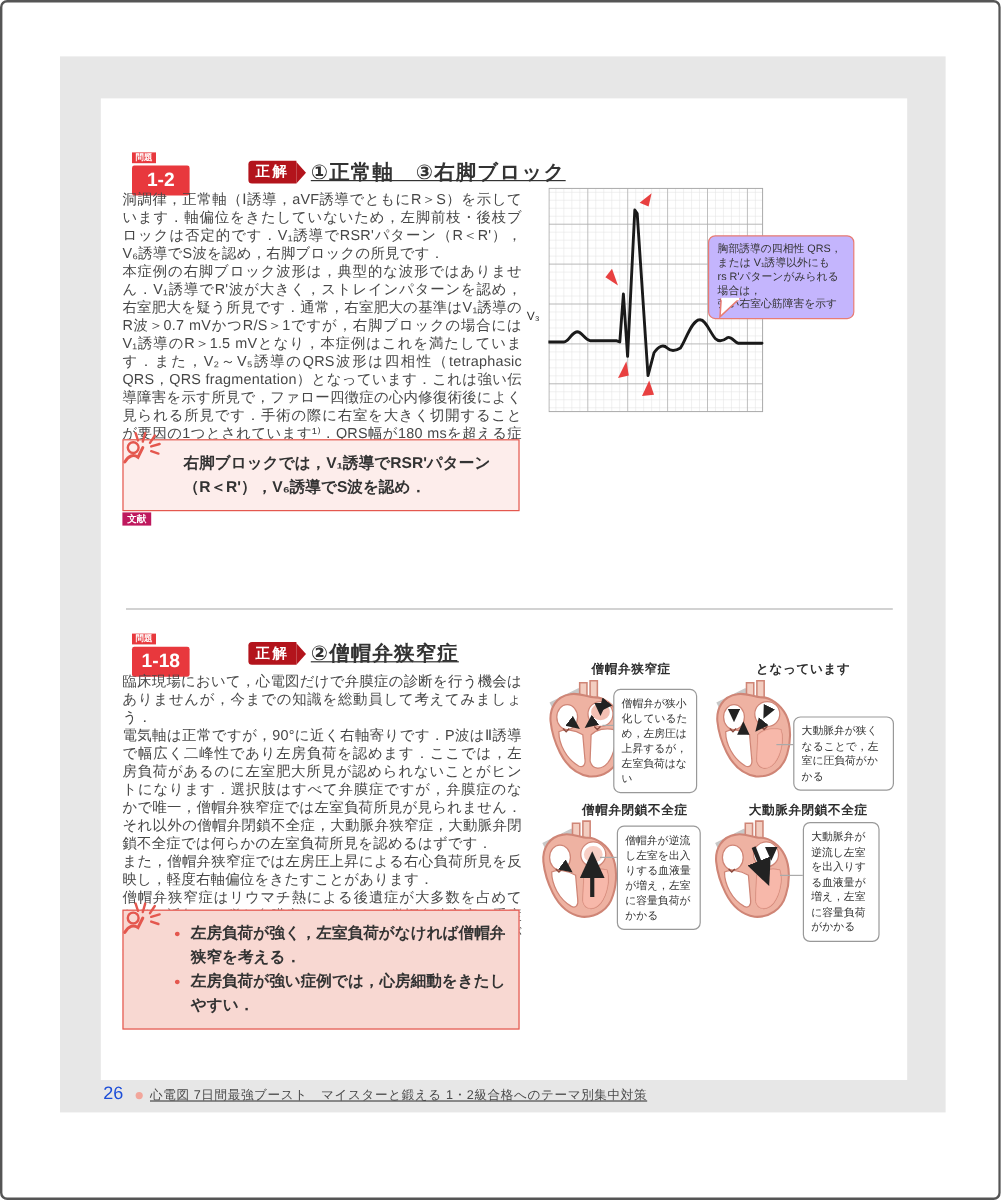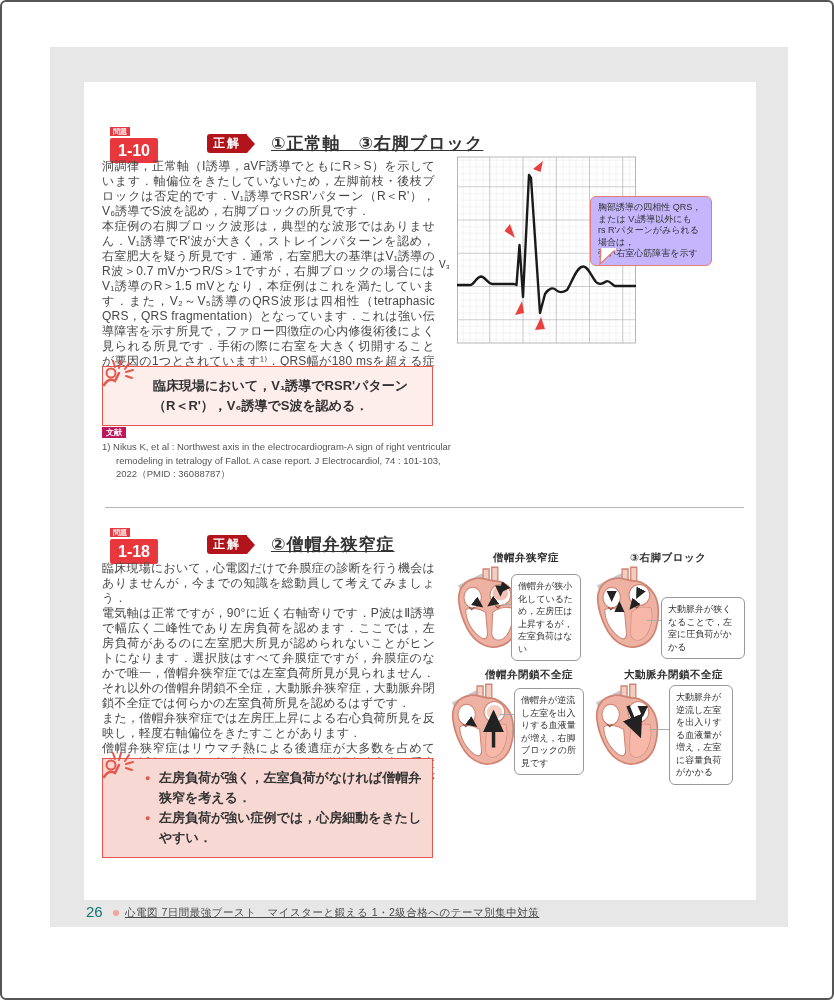--- a/index.html
+++ b/index.html
@@ -11,21 +11,21 @@
   .abs{position:absolute;}
 
   
   .prob{position:absolute;width:48px;}
   .prob .tab{display:inline-block;background:#e8383d;color:#fff;font-size:7px;line-height:9px;
              padding:0 3px;font-weight:bold;}
   .prob .num{background:#e8383d;color:#fff;font-weight:bold;font-size:16px;line-height:25px;
              text-align:center;border-radius:2px;width:48px;}
 
   
-  .ans-row{position:absolute;display:flex;align-items:center;gap:16px;}
+  .ans-row{position:absolute;display:flex;align-items:center;gap:4px;}
   .ansbadge{display:flex;align-items:center;}
   .ansbadge .lbl{background:#b3141c;color:#fff;font-weight:bold;font-size:12px;line-height:19px;
                  padding:0 6px;border-radius:3px 0 0 3px;letter-spacing:2px;}
   .ansbadge .tri{width:0;height:0;border-top:9.5px solid transparent;border-bottom:9.5px solid transparent;
                  border-left:8px solid #b3141c;}
   .ans-text{font-size:17px;font-weight:bold;color:#333;letter-spacing:1px;text-decoration:underline;}
 
   .body-text{position:absolute;width:333px;font-size:12px;line-height:15px;color:#474747;
              text-align:justify;white-space:pre-line;letter-spacing:0.2px;}
 
@@ -51,21 +51,21 @@
              font-size:9px;line-height:11.5px;color:#333;white-space:pre-line;}
   .lead-label{position:absolute;font-size:10px;color:#333;}
 
   
   .dg-title{position:absolute;font-size:10.5px;font-weight:bold;color:#2e2e2e;letter-spacing:0.5px;margin-left:36px;}
   .dg-note{position:absolute;box-sizing:border-box;background:#fff;border:1px solid #999;
            border-radius:6px;padding:5px 6px;font-size:9px;line-height:12.5px;color:#333;}
   .leader{position:absolute;height:1px;background:#aaa;}
 
   
-  .pg-num{position:absolute;font-size:15px;color:#0f766e;}
+  .pg-num{position:absolute;font-size:15px;color:#1d4ed8;}
   .pg-dot{position:absolute;width:6px;height:6px;border-radius:50%;background:#f2a69b;}
   .pg-title{position:absolute;font-size:10.5px;color:#4a4a4a;letter-spacing:0.5px;text-decoration:underline;}
 </style>
 </head>
 <body>
 
 <div class="canvas">
   <div class="gray-mat"></div>
   <div class="sheet"></div>
 
@@ -94,21 +94,21 @@
             <path d="M14,4 L16,10"></path>
         </g>
         <circle cx="12" cy="16" r="4.5" fill="none" stroke="#e4574e" stroke-width="2"></circle>
         <path d="M5,28 Q10,20 16,24 L20,16" fill="none" stroke="#e4574e" stroke-width="2.5" stroke-linecap="round"></path>
       </g>
     </defs>
   </svg>
 
   <div class="prob" style="left:108px;top:118px">
     <span class="tab">問題</span>
-    <div class="num">1-10</div>
+    <div class="num">1-2</div>
   </div>
 
   <div class="ans-row" style="left:205px;top:130px">
     <span class="ansbadge">
       <span class="lbl">正解</span>
       <span class="tri"></span>
     </span>
     <span class="ans-text">①正常軸　③右脚ブロック</span>
   </div>
 
@@ -146,25 +146,24 @@
 強い右室心筋障害を示す</div>
   <svg class="abs" style="left:596px;top:246px" width="20" height="17">
     <polygon points="2,16 3,1 18,1" fill="#fff" stroke="#e87c74" stroke-width="1.3"></polygon>
     <rect x="3" y="0" width="15" height="2.2" fill="#fff"></rect>
   </svg>
 
   <div class="keybox light" style="left:100px;top:364px;">
     <svg class="burst" width="40" height="32" viewBox="0 0 40 32">
       <use href="#burst-icon-g"></use>
     </svg>
-    <div>臨床現場において，V₁誘導でRSR'パターン（R＜R'），V₆誘導でS波を認める．</div>
+    <div>右脚ブロックでは，V₁誘導でRSR'パターン（R＜R'），V₆誘導でS波を認め．</div>
   </div>
 
   <span class="refbadge" style="left:100px;top:425px">文献</span>
-  <div class="reftext" style="left:100px;top:438px">1) Nikus K, et al : Northwest axis in the electrocardiogram-A sign of right ventricular remodeling in tetralogy of Fallot. A case report. J Electrocardiol, 74 : 101-103, 2022（PMID : 36088787）</div>
 
   <div class="divider" style="left:103px;top:505px;width:639px"></div>
 
   <div class="prob" style="left:108px;top:519px">
     <span class="tab">問題</span>
     <div class="num">1-18</div>
   </div>
 
   <div class="ans-row" style="left:205px;top:531px">
     <span class="ansbadge">
@@ -196,21 +195,21 @@
     <g stroke="#222" stroke-width="2" fill="none">
       <path d="M62,25 L58,30" marker-end="url(#ah)"></path>
       <path d="M30,44 L34,47" marker-end="url(#ah)"></path>
       <path d="M49,43 L45,46" marker-end="url(#ah)"></path>
       <path d="M57,28 L57,33" marker-end="url(#ah)"></path>
     </g>
   </svg>
   <div class="leader" style="left:500px;top:602px;width:12px"></div>
   <div class="dg-note" style="left:509px;top:572px;width:70px">僧帽弁が狭小化しているため，左房圧は上昇するが，左室負荷はない</div>
 
-  <div class="dg-title" style="left:592px;top:549px">③右脚ブロック</div>
+  <div class="dg-title" style="left:592px;top:549px">となっています</div>
   <svg class="abs" style="left:588px;top:562px" width="78" height="88" viewBox="0 0 90 100">
     <use href="#heart-base"></use>
     <path d="M48,55 L47,80 C49,89 58,89 64,82 C71,73 73,58 70,50 C62,48 53,50 48,55 Z" fill="#f6b0a1" opacity="0.9"></path>
     <g stroke="#222" stroke-width="2" fill="none">
       <path d="M25,33 L25,39" marker-end="url(#ah)"></path>
       <path d="M34,52 L34,46" marker-end="url(#ah)"></path>
       <path d="M58,30 L55,36" marker-end="url(#ah)"></path>
       <path d="M52,44 L48,49" marker-end="url(#ah)"></path>
     </g>
   </svg>
@@ -221,21 +220,21 @@
   <svg class="abs" style="left:443px;top:679px" width="78" height="88" viewBox="0 0 90 100">
     <use href="#heart-base"></use>
     <path d="M48,55 L47,80 C49,89 58,89 64,82 C71,73 73,58 70,50 C62,48 53,50 48,55 Z" fill="#f6b0a1" opacity="0.9"></path>
     <ellipse cx="57" cy="35" rx="9" ry="8" fill="#f6c3b6" opacity="0.8"></ellipse>
     <g stroke="#222" fill="none">
       <path d="M56,76 L56,40" stroke-width="4" marker-end="url(#ah)"></path>
       <path d="M30,47 L34,50" stroke-width="2" marker-end="url(#ah)"></path>
     </g>
   </svg>
   <div class="leader" style="left:498px;top:712px;width:14px"></div>
-  <div class="dg-note" style="left:512px;top:686px;width:70px">僧帽弁が逆流し左室を出入りする血液量が増え，右脚ブロックの所見です</div>
+  <div class="dg-note" style="left:512px;top:686px;width:70px">僧帽弁が逆流し左室を出入りする血液量が増え，左室に容量負荷がかかる</div>
 
   <div class="dg-title" style="left:586px;top:666px">大動脈弁閉鎖不全症</div>
   <svg class="abs" style="left:587px;top:679px" width="78" height="88" viewBox="0 0 90 100">
     <use href="#heart-base"></use>
     <path d="M48,55 L47,80 C49,89 58,89 64,82 C71,73 73,58 70,50 C62,48 53,50 48,55 Z" fill="#f6b0a1" opacity="0.9"></path>
     <g stroke="#222" fill="none">
       <path d="M45,28 L57,58" stroke-width="4" marker-end="url(#ah)"></path>
       <path d="M62,30 L62,37" stroke-width="2" marker-end="url(#ah)"></path>
     </g>
   </svg>

